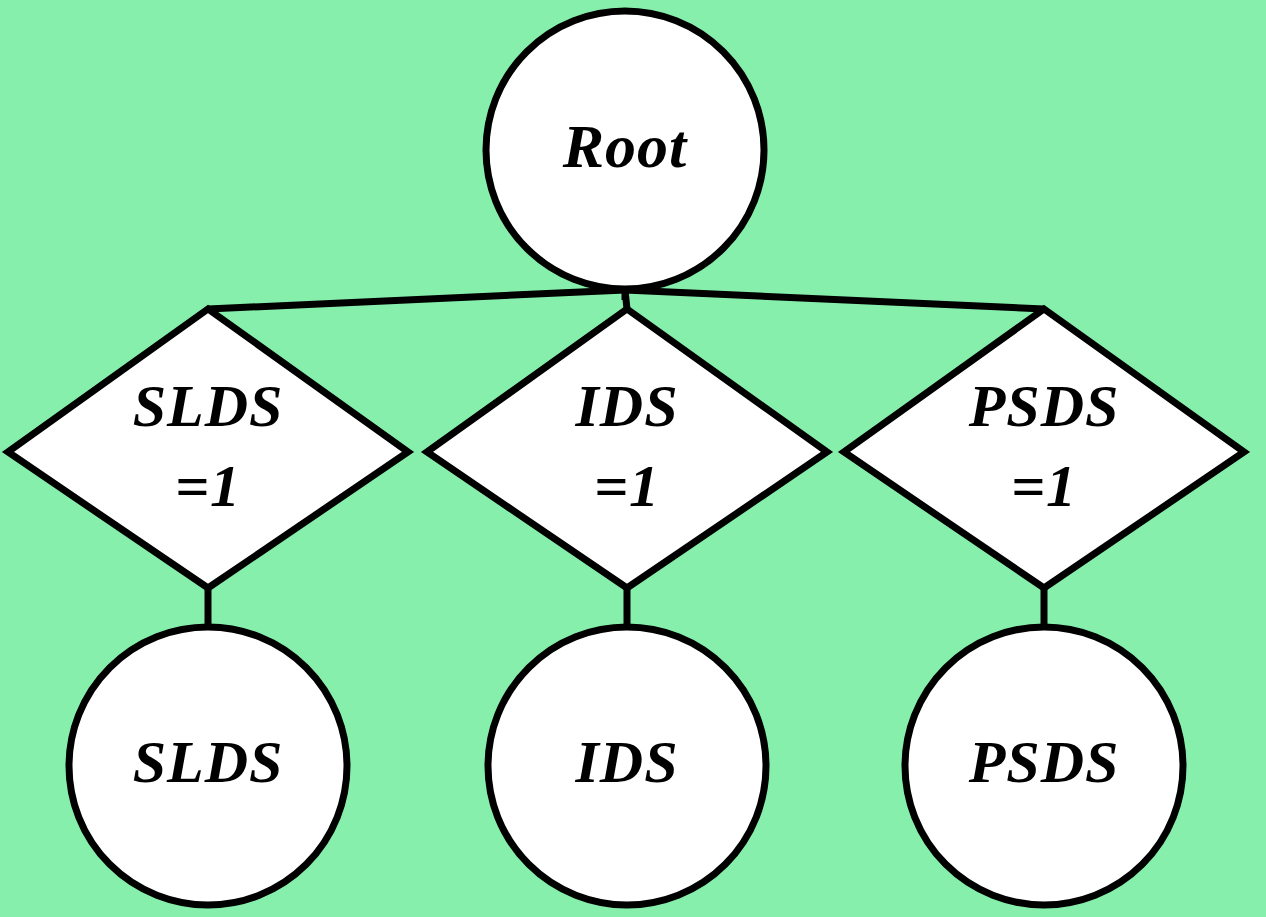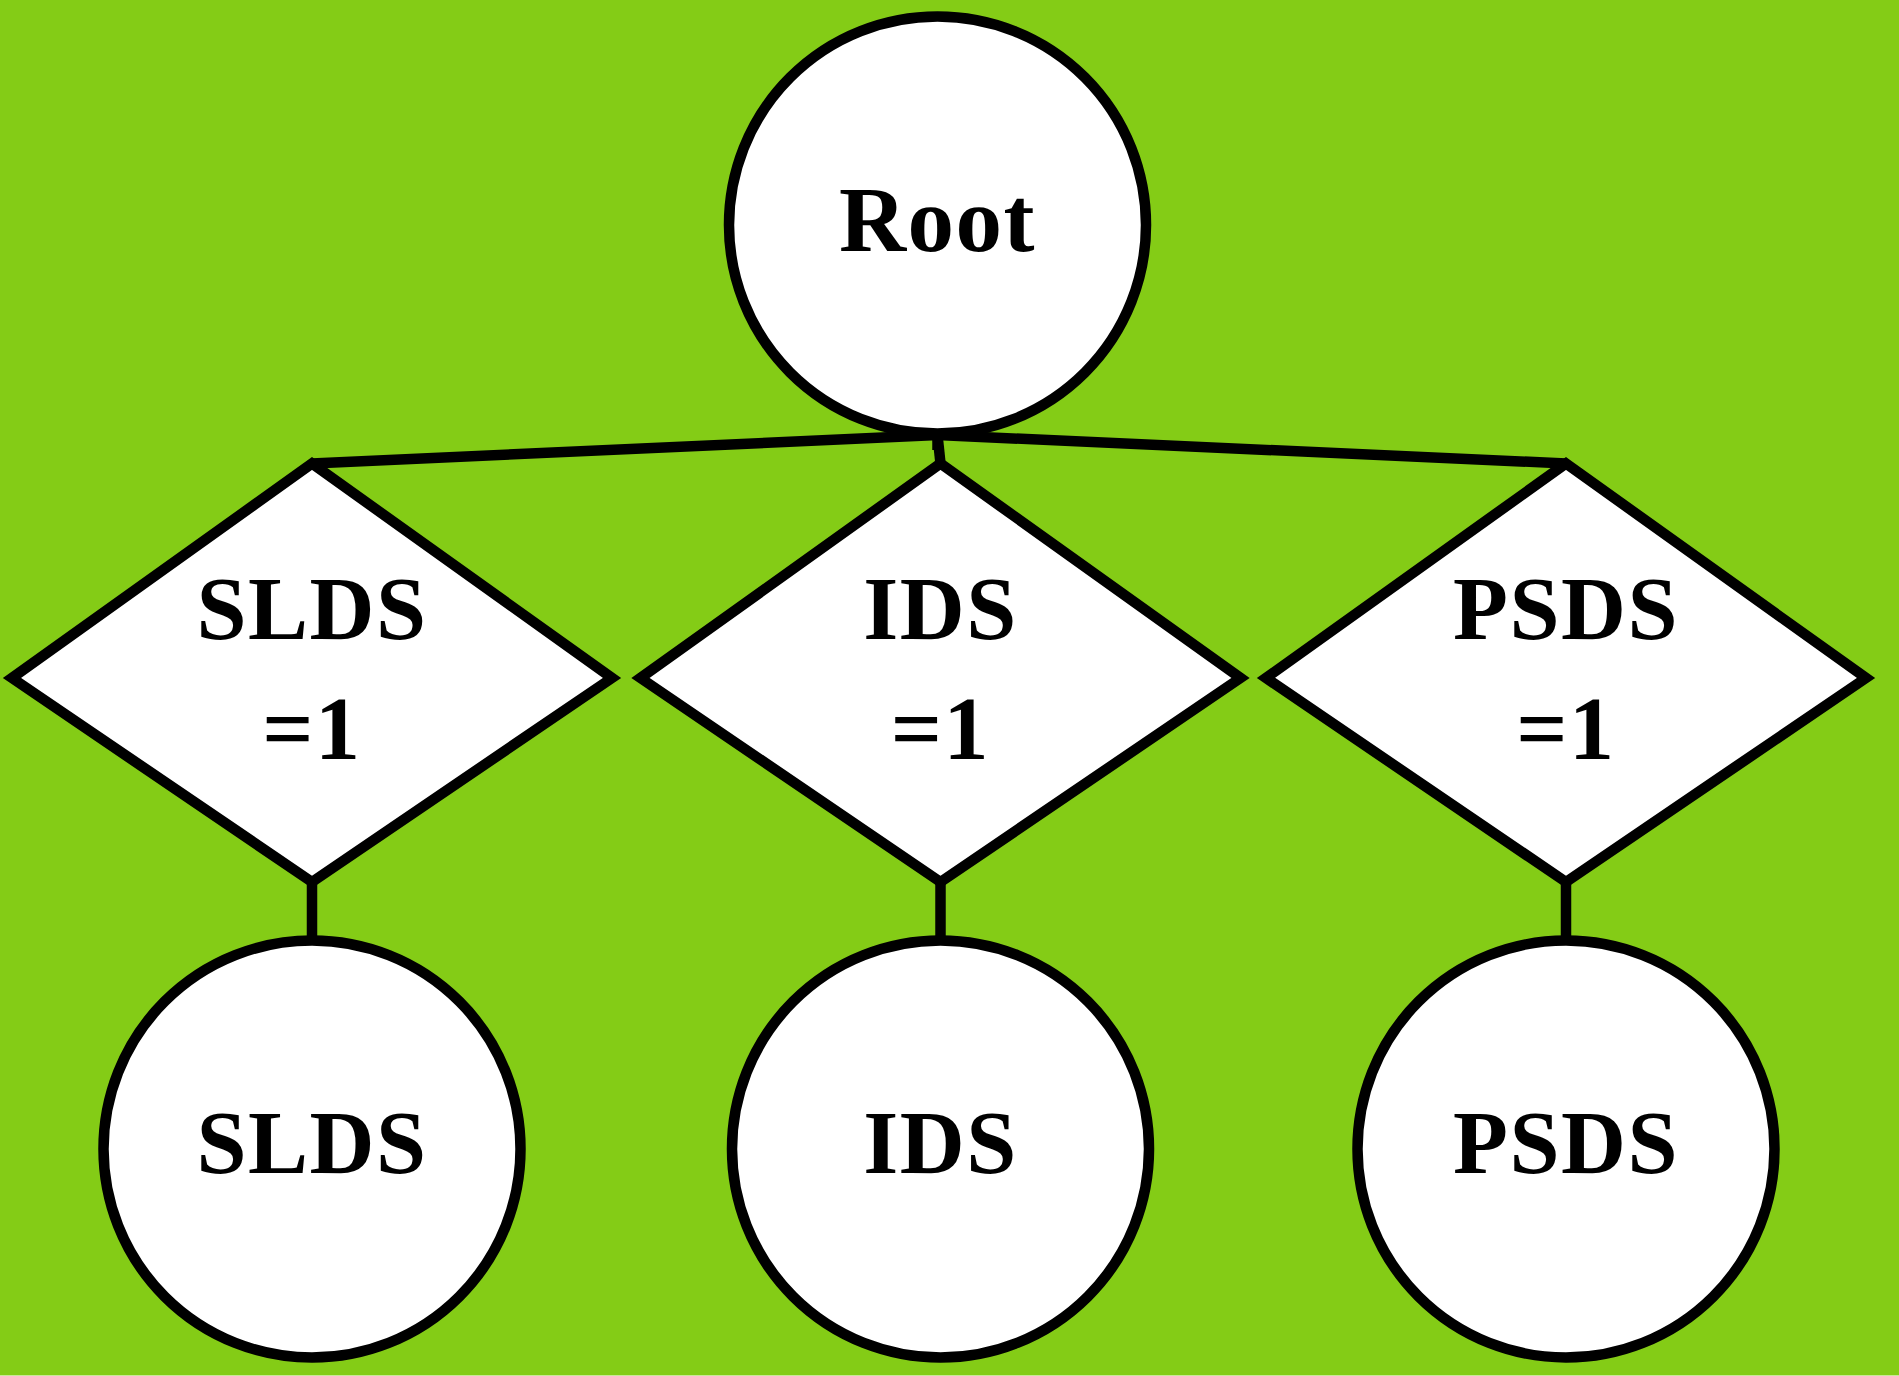--- a/index.html
+++ b/index.html
@@ -11,21 +11,22 @@
   body {
     width: 1266px;
     height: 917px;
     overflow: hidden;
     font-family: "Liberation Serif", serif;
   }
   #diagram-root {
     position: relative;
     width: 1266px;
     height: 917px;
-    background: #84cc16;
+    background: #86efac;
+    font-style: italic;
   }
   #diagram-svg {
     position: absolute;
     left: 0;
     top: 0;
     width: 1266px;
     height: 917px;
     display: block;
   }
   .node-shape {

